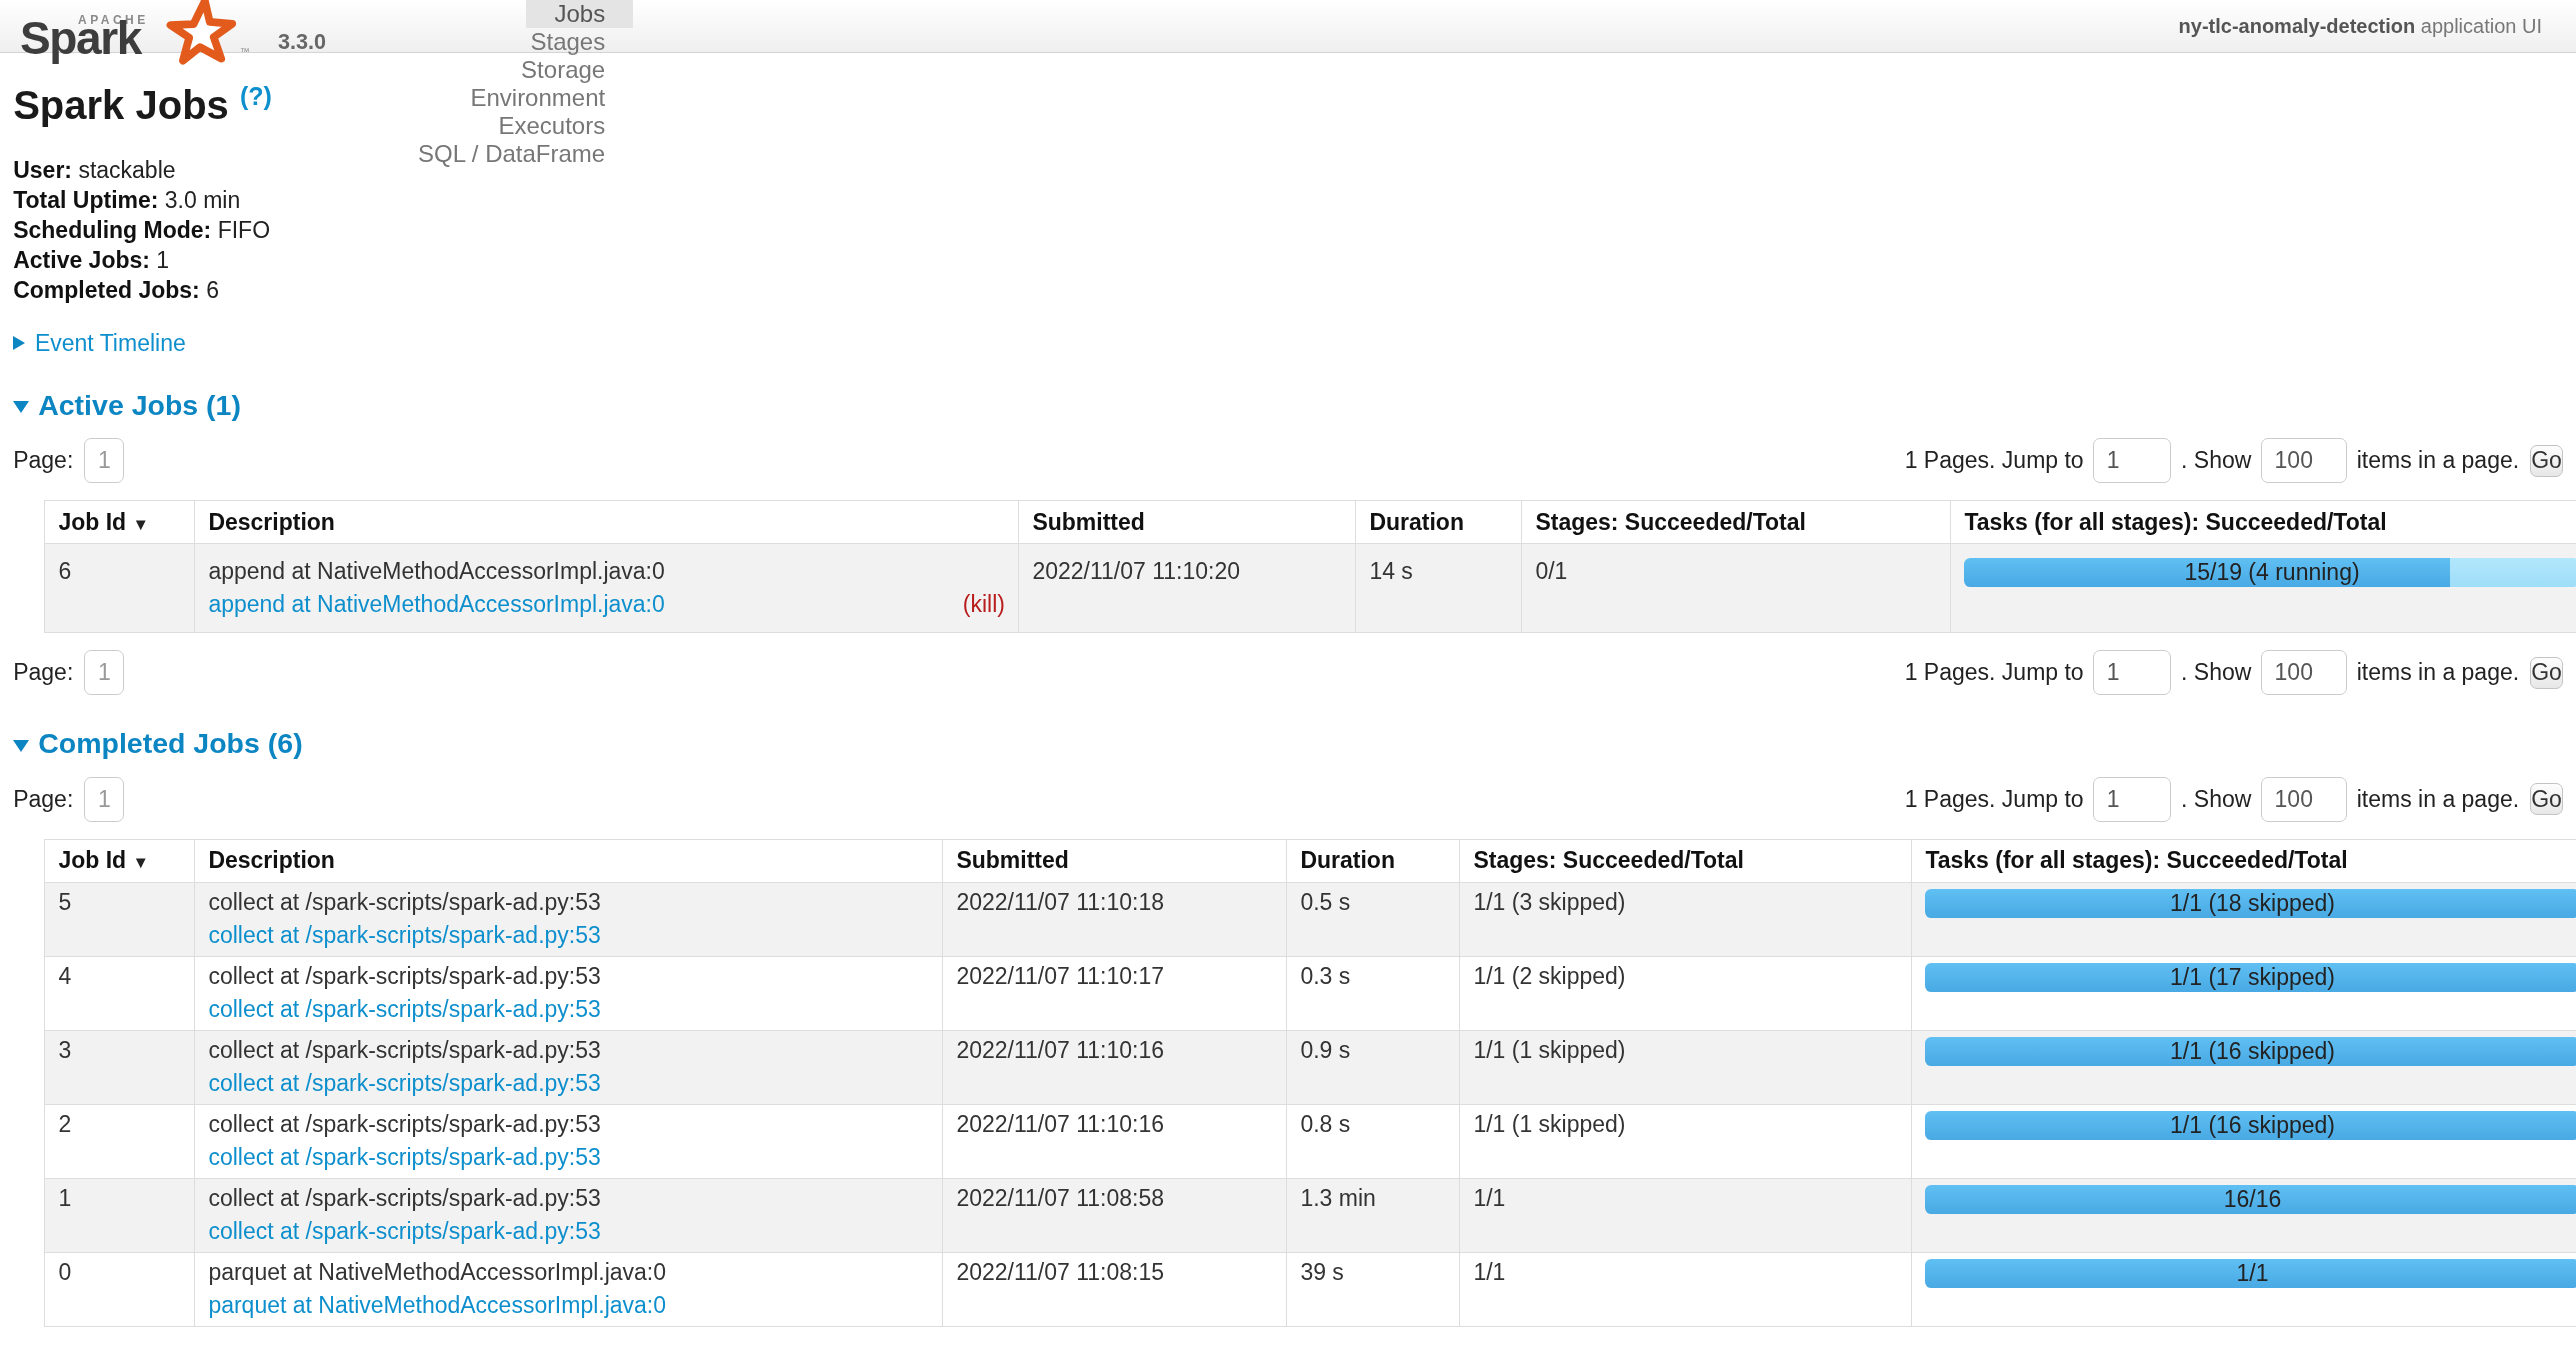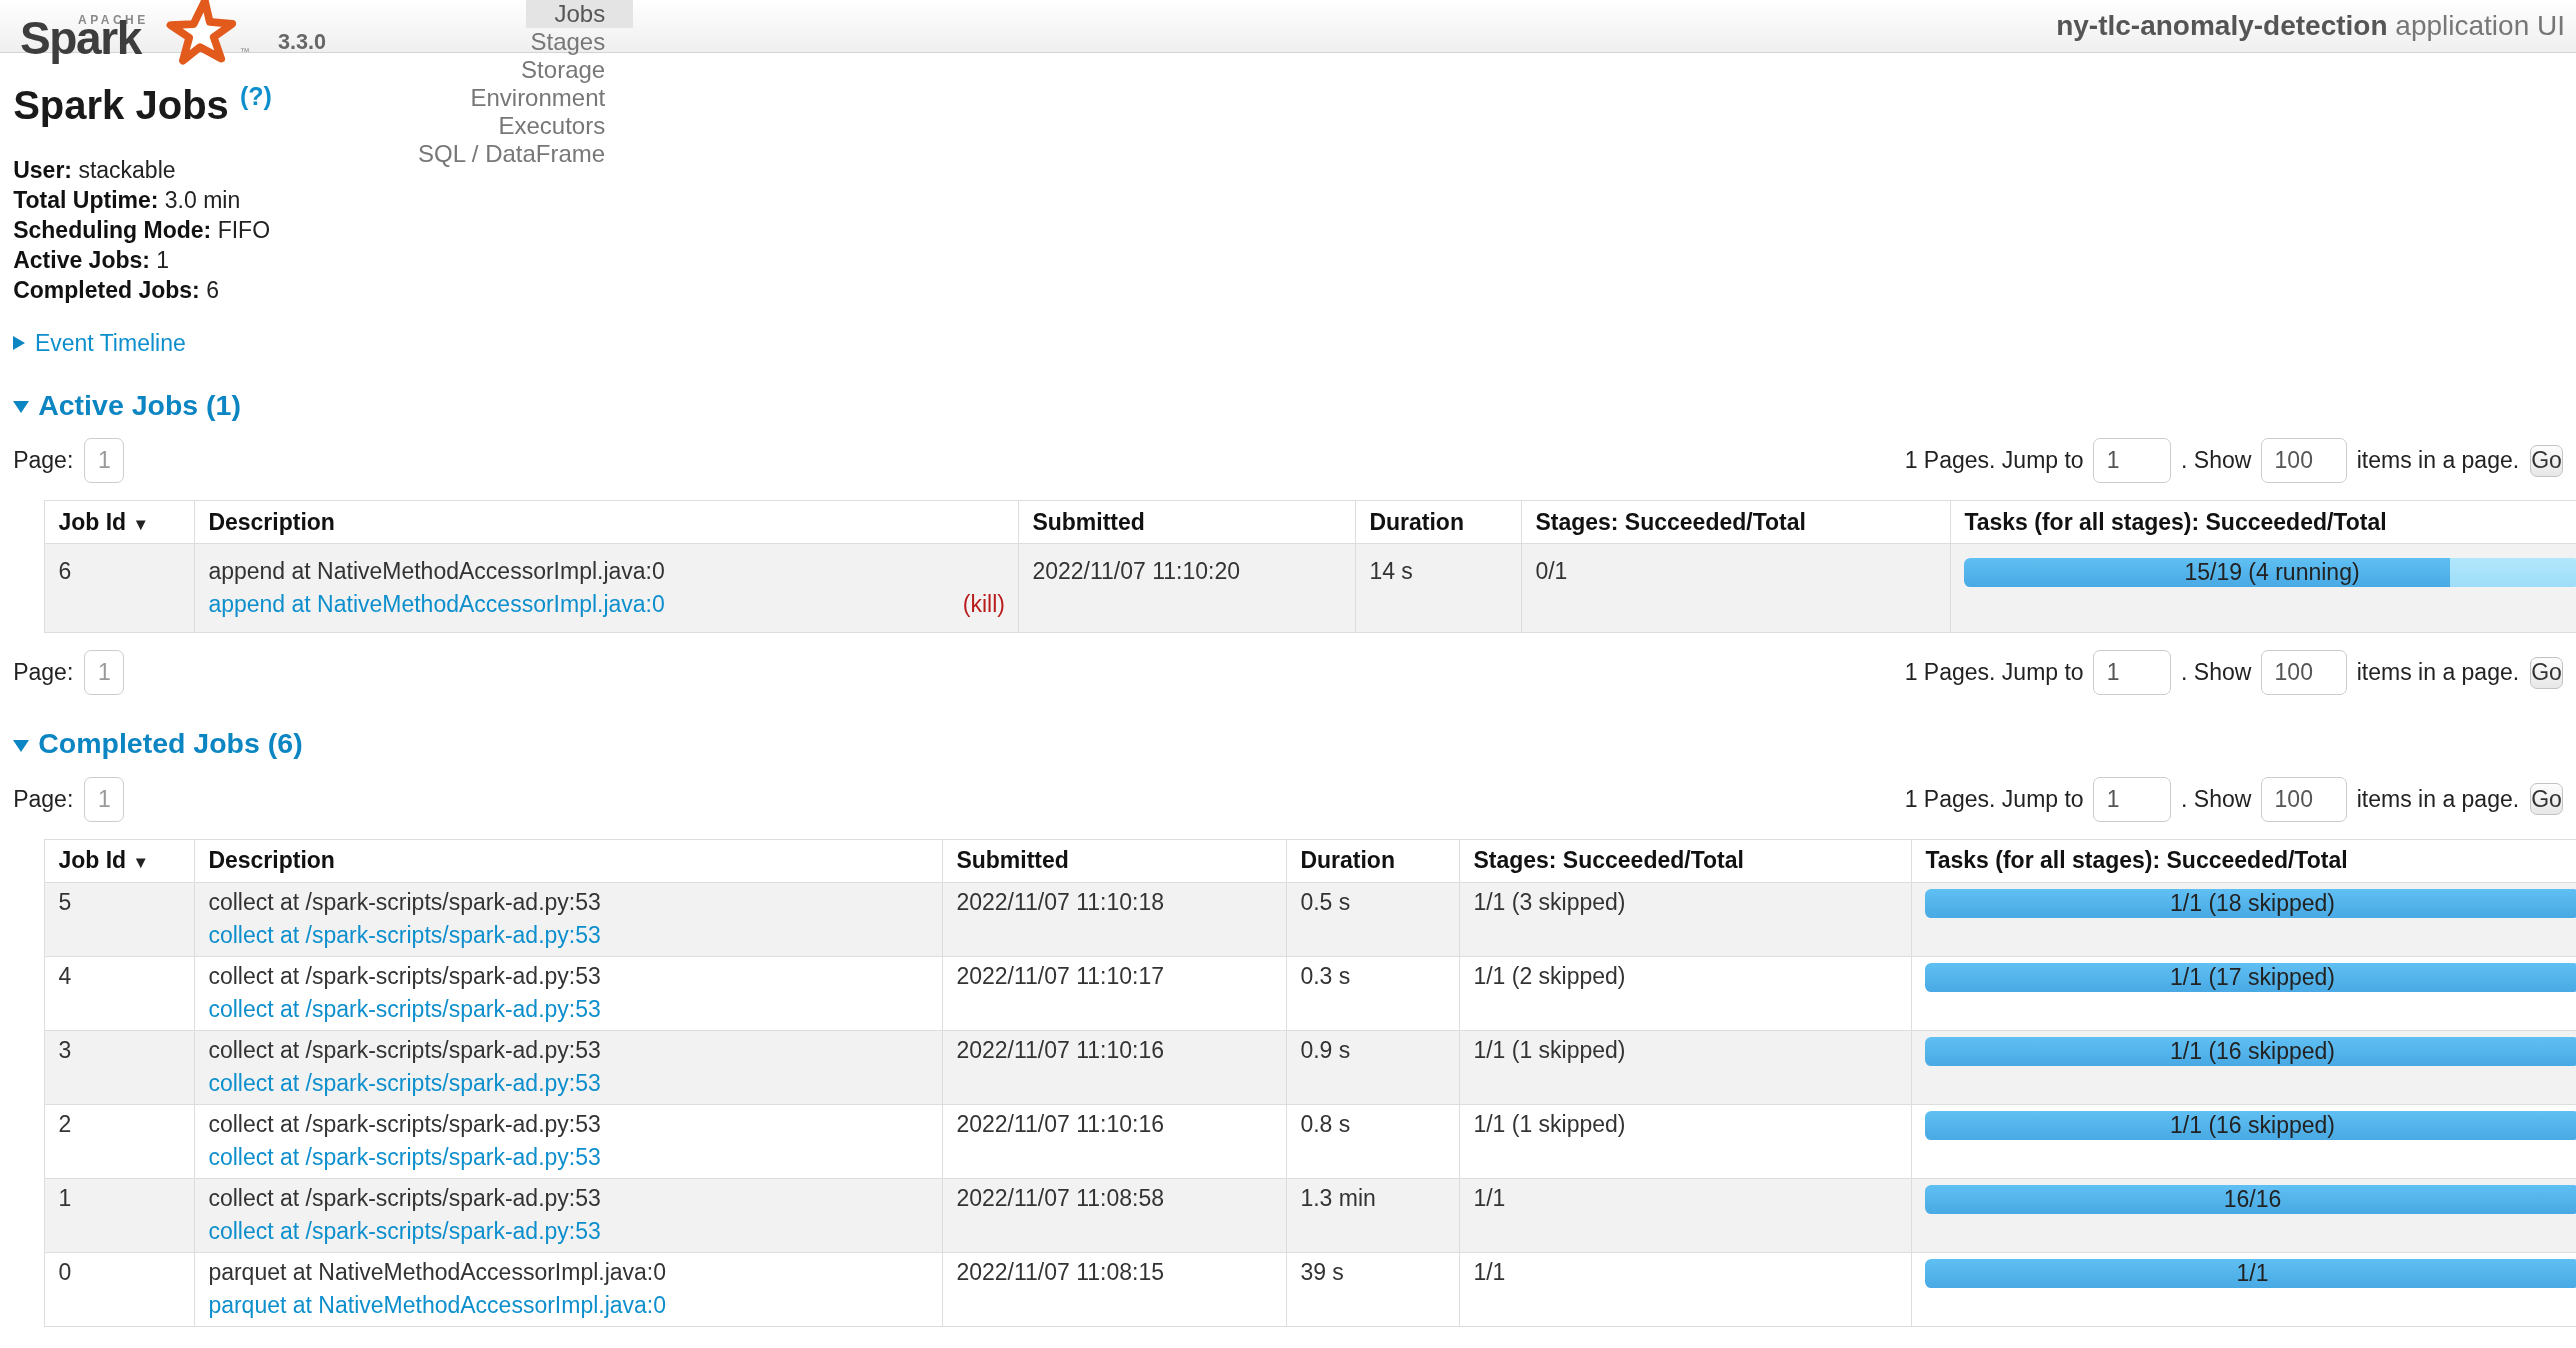--- a/index.html
+++ b/index.html
@@ -31,21 +31,21 @@
   .brand-star { position:absolute; left:160px; top:-4.2px; }
   .brand-version { position:absolute; left:278px; top:29px; font-size:21.6px; font-weight:bold; color:#666; }
 
   .nav-tabs { display:flex; align-items:flex-end;flex-direction:column; }
   .tab {
     display:flex; align-items:center; padding:0 28px;
     color:#777; font-size:24px; cursor:pointer;
   }
   .tab.active { background:#e4e4e4; color:#555; }
 
-  .app-label { margin-left:auto; align-self:center; padding-right:11px; font-size:28px; color:#777; white-space:nowrap; }
+  .app-label { margin-left:auto; align-self:center; padding-right:34px; font-size:20px; color:#777; white-space:nowrap; }
   .app-label b { color:#555; }
 
   
   .content { padding:0 13.2px; }
   .page-title { margin:29px 0 0 0; font-size:40px; font-weight:bold; color:#1a1a1a; }
   .page-title sup { font-size:25px; color:#0e8fcd; font-weight:bold; }
 
   ul.summary { list-style:none; margin:26.4px 0 0 0; padding:0; }
   ul.summary li { line-height:30px; color:#222; }
   ul.summary strong { color:#111; }

